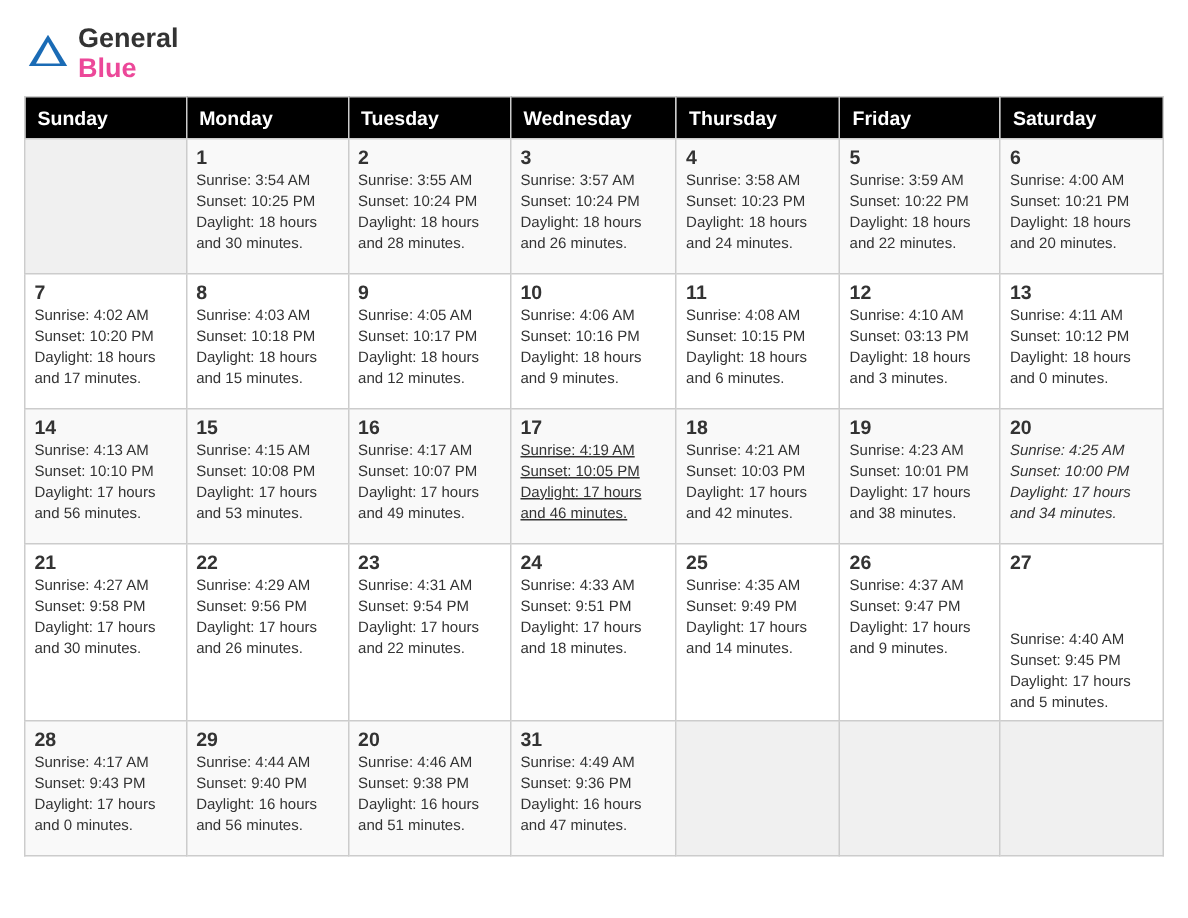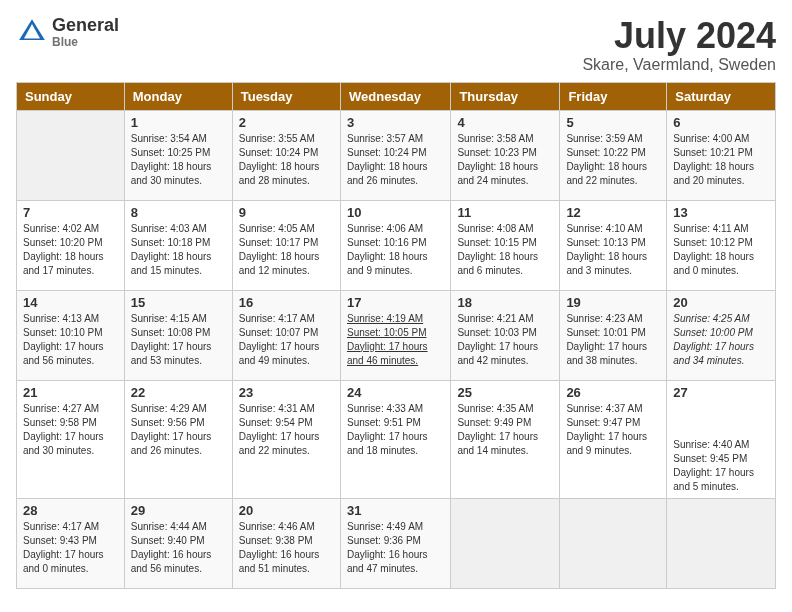--- a/index.html
+++ b/index.html
@@ -24,23 +24,23 @@
       display: flex;
       flex-direction: column;
       line-height: 1.1;
     }
     .logo-general {
       font-size: 18px;
       font-weight: bold;
       color: #333;
     }
     .logo-blue {
-      font-size: 12px;
+      font-size: 18px;
       font-weight: bold;
-      color: #737373;
+      color: #ec4899;
     }
     .logo-icon {
       width: 32px;
       height: 32px;
       margin-right: 4px;
     }
     .title-block {
       text-align: right;
     }
     .month-year {
@@ -52,21 +52,21 @@
     .location {
       font-size: 16px;
       color: #555;
     }
     table {
       width: 100%;
       border-collapse: collapse;
       font-size: 11px;
     }
     thead tr th {
-      background-color: #a16207;
+      background-color: #000000;
       color: #fff;
       text-align: left;
       padding: 6px 8px;
       font-size: 13px;
       border: 1px solid #ccc;
     }
     tbody tr td {
       border: 1px solid #ccc;
       vertical-align: top;
       padding: 4px 6px;
@@ -103,24 +103,20 @@
   <div class="logo">
     <svg class="logo-icon" viewBox="0 0 40 40">
       <polygon points="20,4 36,30 4,30" fill="#1a6bb5"></polygon>
       <polygon points="20,10 30,28 10,28" fill="#fff"></polygon>
     </svg>
     <div class="logo-text">
       <span class="logo-general">General</span>
       <span class="logo-blue">Blue</span>
     </div>
   </div>
-  <div class="title-block">
-    <div class="month-year">July 2024</div>
-    <div class="location">Skare, Vaermland, Sweden</div>
-  </div>
 </div>
 
 <table>
   <thead>
     <tr>
     <th>Sunday</th>
         <th>Monday</th>
         <th>Tuesday</th>
         <th>Wednesday</th>
         <th>Thursday</th>
@@ -206,21 +202,21 @@
         <td>
           <span class="day-number">11</span>
           <div class="day-info" style="white-space: pre-line;">Sunrise: 4:08 AM
 Sunset: 10:15 PM
 Daylight: 18 hours
 and 6 minutes.</div>
         </td>
         <td>
           <span class="day-number">12</span>
           <div class="day-info" style="white-space: pre-line;">Sunrise: 4:10 AM
-Sunset: 10:13 PM
+Sunset: 03:13 PM
 Daylight: 18 hours
 and 3 minutes.</div>
         </td>
         <td>
           <span class="day-number">13</span>
           <div class="day-info" style="white-space: pre-line;">Sunrise: 4:11 AM
 Sunset: 10:12 PM
 Daylight: 18 hours
 and 0 minutes.</div>
         </td>

